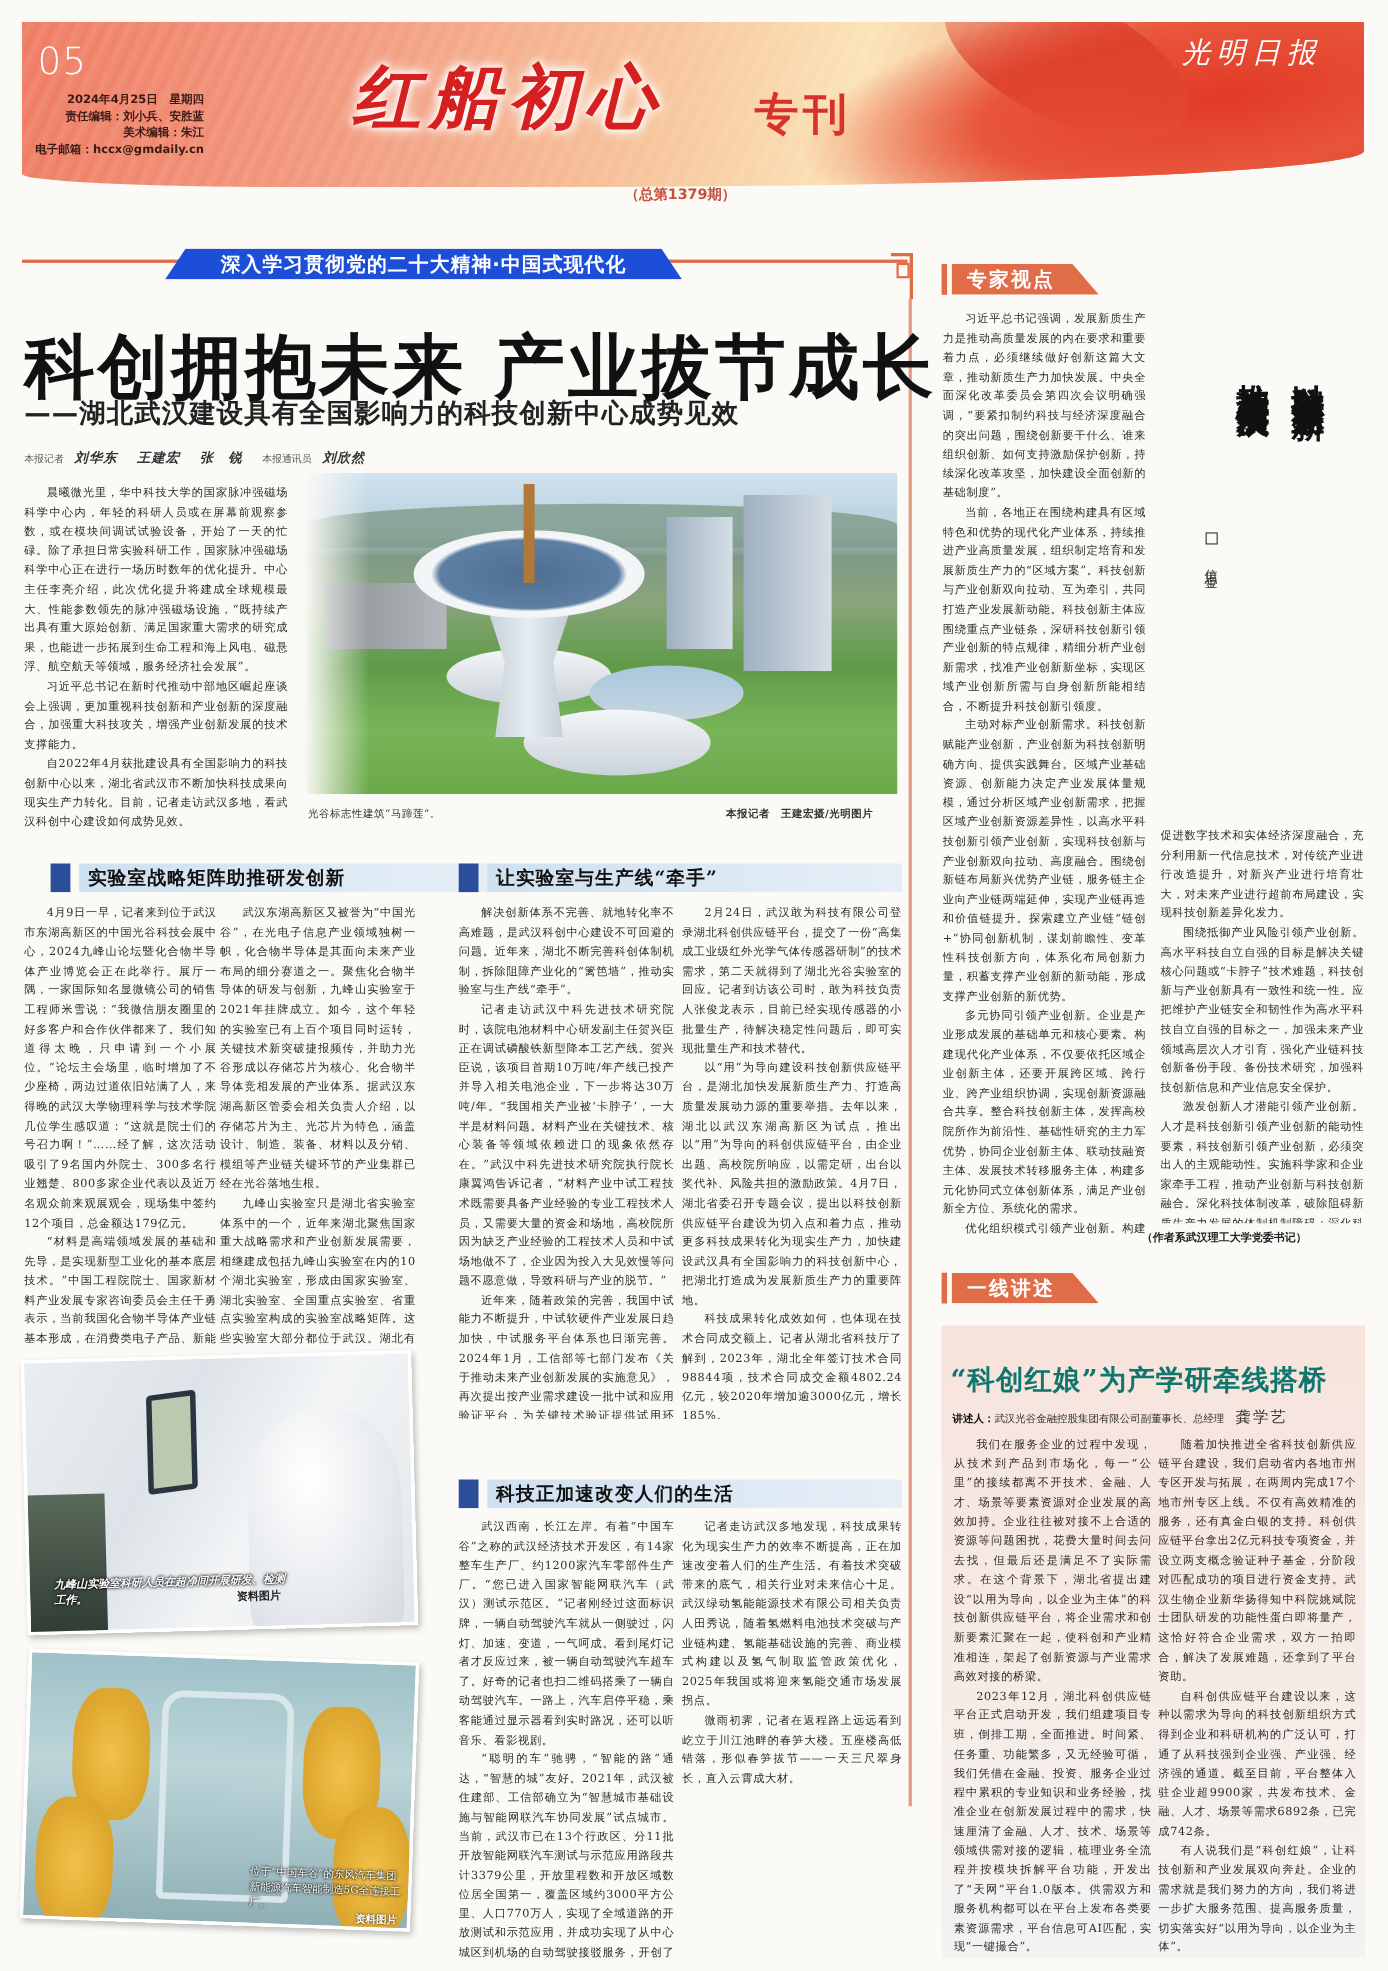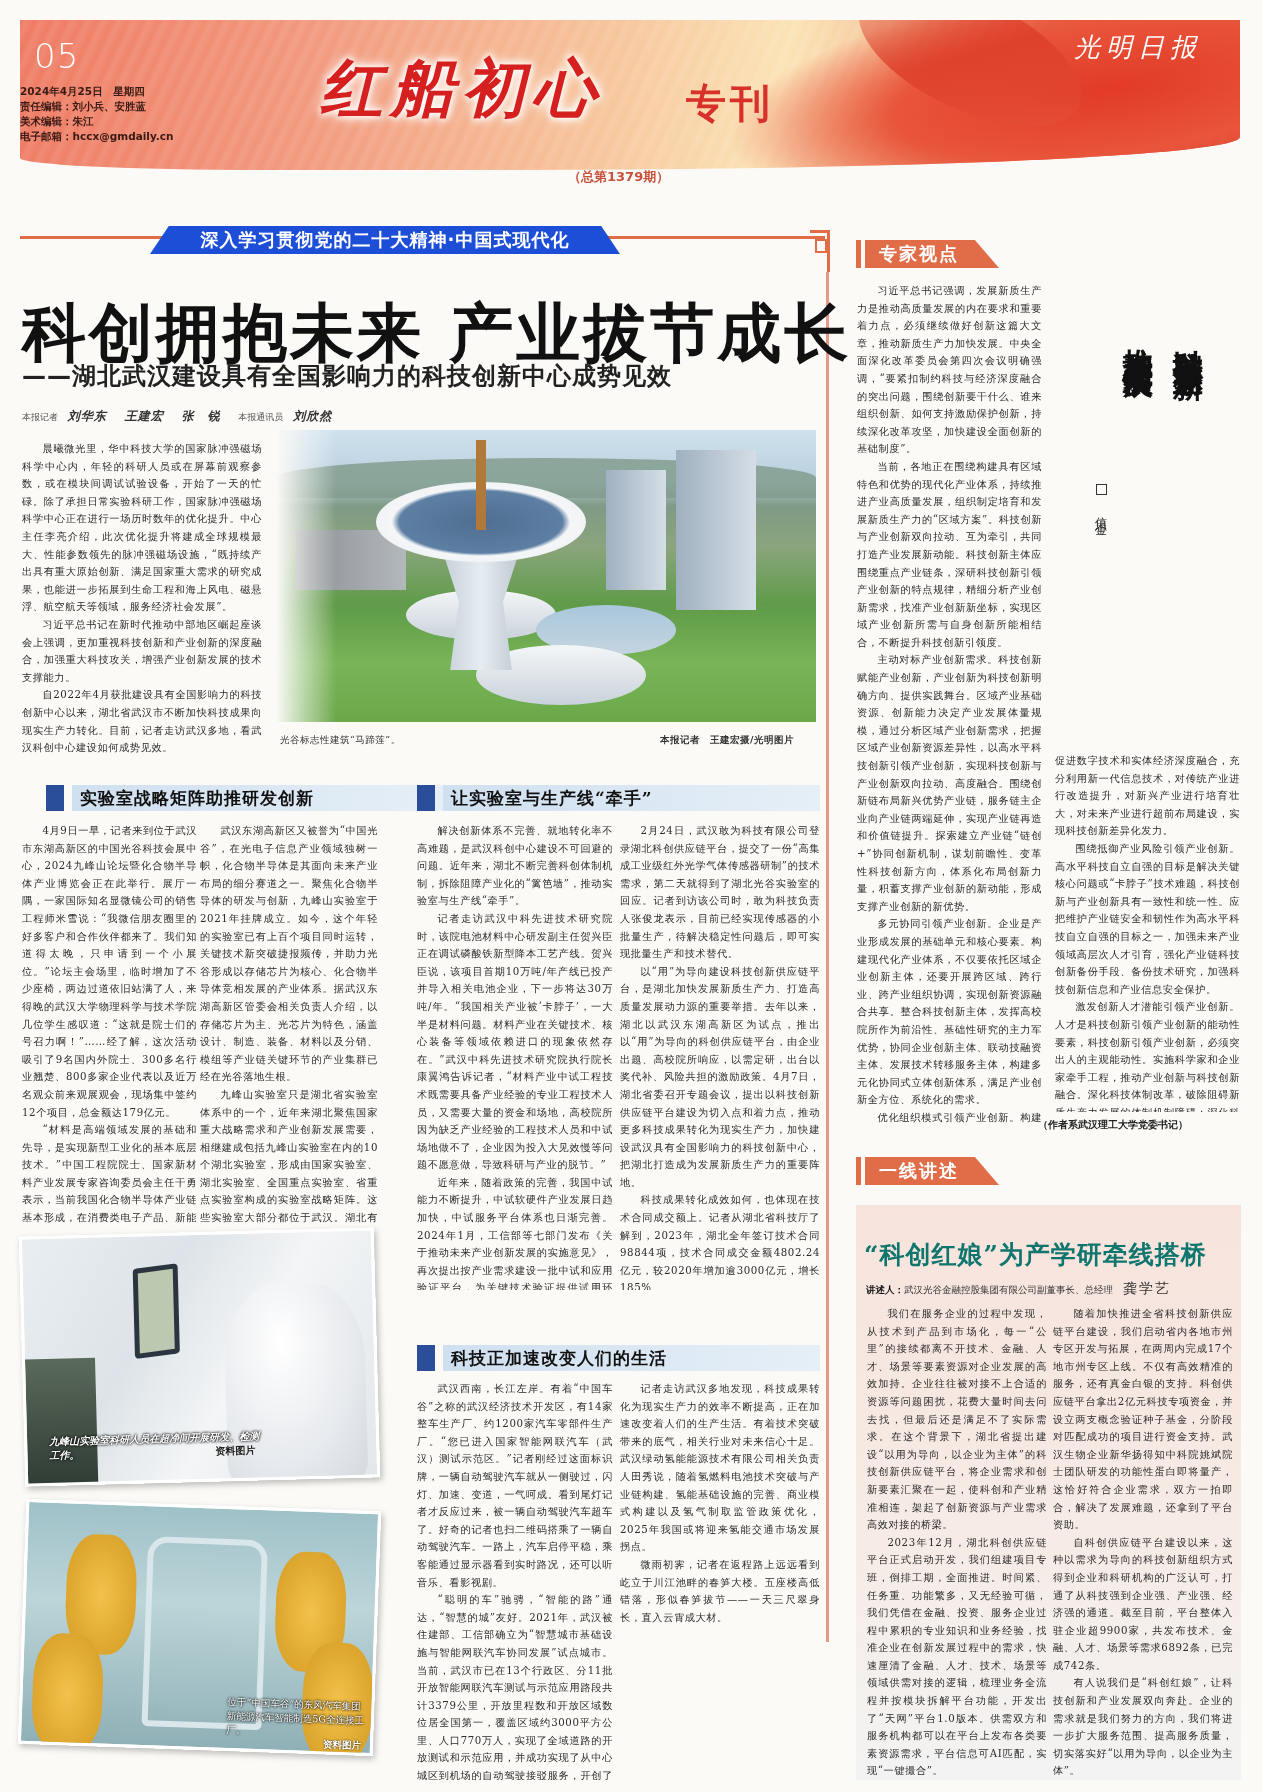--- a/index.html
+++ b/index.html
@@ -10,21 +10,21 @@
   .masthead { position: absolute; left: 20px; top: 20px; width: 1220px; height: 150px; overflow: hidden;
     background: linear-gradient(100deg, #ef7a62 0%, #f29a7e 25%, #f7c59b 48%, #fbe3b6 62%, #f6c79c 70%, #e95a42 85%, #d8362a 100%);
     border-radius: 0 0 60% 20% / 0 0 22% 8%; }
   .masthead .streaks { position: absolute; inset: 0;
     background: repeating-linear-gradient(115deg, rgba(255,255,255,0.0) 0px, rgba(255,255,255,0.10) 6px, rgba(255,255,255,0.0) 14px); }
   .masthead .ribbon { position: absolute; right: -40px; top: -30px; width: 560px; height: 190px;
     background: radial-gradient(ellipse at 70% 60%, #e23a26 0%, #e8553a 40%, rgba(232,85,58,0) 70%); transform: rotate(-8deg); }
   .masthead .ribbon2 { position: absolute; right: 150px; top: -20px; width: 240px; height: 110px;
     background: linear-gradient(140deg, rgba(220,60,40,0.0), rgba(220,60,40,0.8), rgba(240,120,90,0.2)); border-radius: 50%; transform: rotate(25deg); }
   .page-num { position: absolute; left: 14px; top: 16px; font-family: "DejaVu Sans", sans-serif; font-size: 34px; color: #fff; font-weight: 300; letter-spacing: 1px; }
-  .meta { position: absolute; left: 0; top: 64px; font-family: "DejaVu Sans", sans-serif; font-size: 10.5px; font-weight: bold; color: #3a1a14; line-height: 15px; }
+  .meta { position: absolute; left: 12px; top: 64px; font-family: "DejaVu Sans", sans-serif; font-size: 10.5px; font-weight: bold; color: #3a1a14; line-height: 15px; text-align: right; }
   .brand-title { position: absolute; left: 300px; top: 26px; font-family: "DejaVu Serif", serif; font-size: 63px; font-weight: bold; font-style: italic; color: #d61f1f; letter-spacing: 8px;
     text-shadow: 0 0 6px #fff, 0 0 10px #fff, 0 0 14px rgba(255,255,255,0.9); }
   .brand-sub { position: absolute; left: 666px; top: 56px; font-family: "DejaVu Sans", sans-serif; font-size: 40px; font-weight: bold; color: #d8312a; letter-spacing: 4px; }
   .paper-logo { position: absolute; right: 38px; top: 10px; font-family: "DejaVu Serif", serif; font-style: italic; font-size: 26px; color: #fff; letter-spacing: 6px; }
   .issue-no { position: absolute; left: 568px; top: 168px; font-family: "DejaVu Sans", sans-serif; font-size: 13px; font-weight: bold; color: #c8503a; }
 
   
   .top-rule { position: absolute; left: 20px; top: 236px; width: 805px; height: 3px; background: #e06c48; }
   .fret { position: absolute; left: 810px; top: 230px; width: 20px; height: 42px; border-top: 3px solid #e06c48; border-right: 3px solid #e06c48; }
   .fret::after { content: ""; position: absolute; left: 5px; top: 6px; width: 8px; height: 10px; border: 2px solid #e06c48; }

